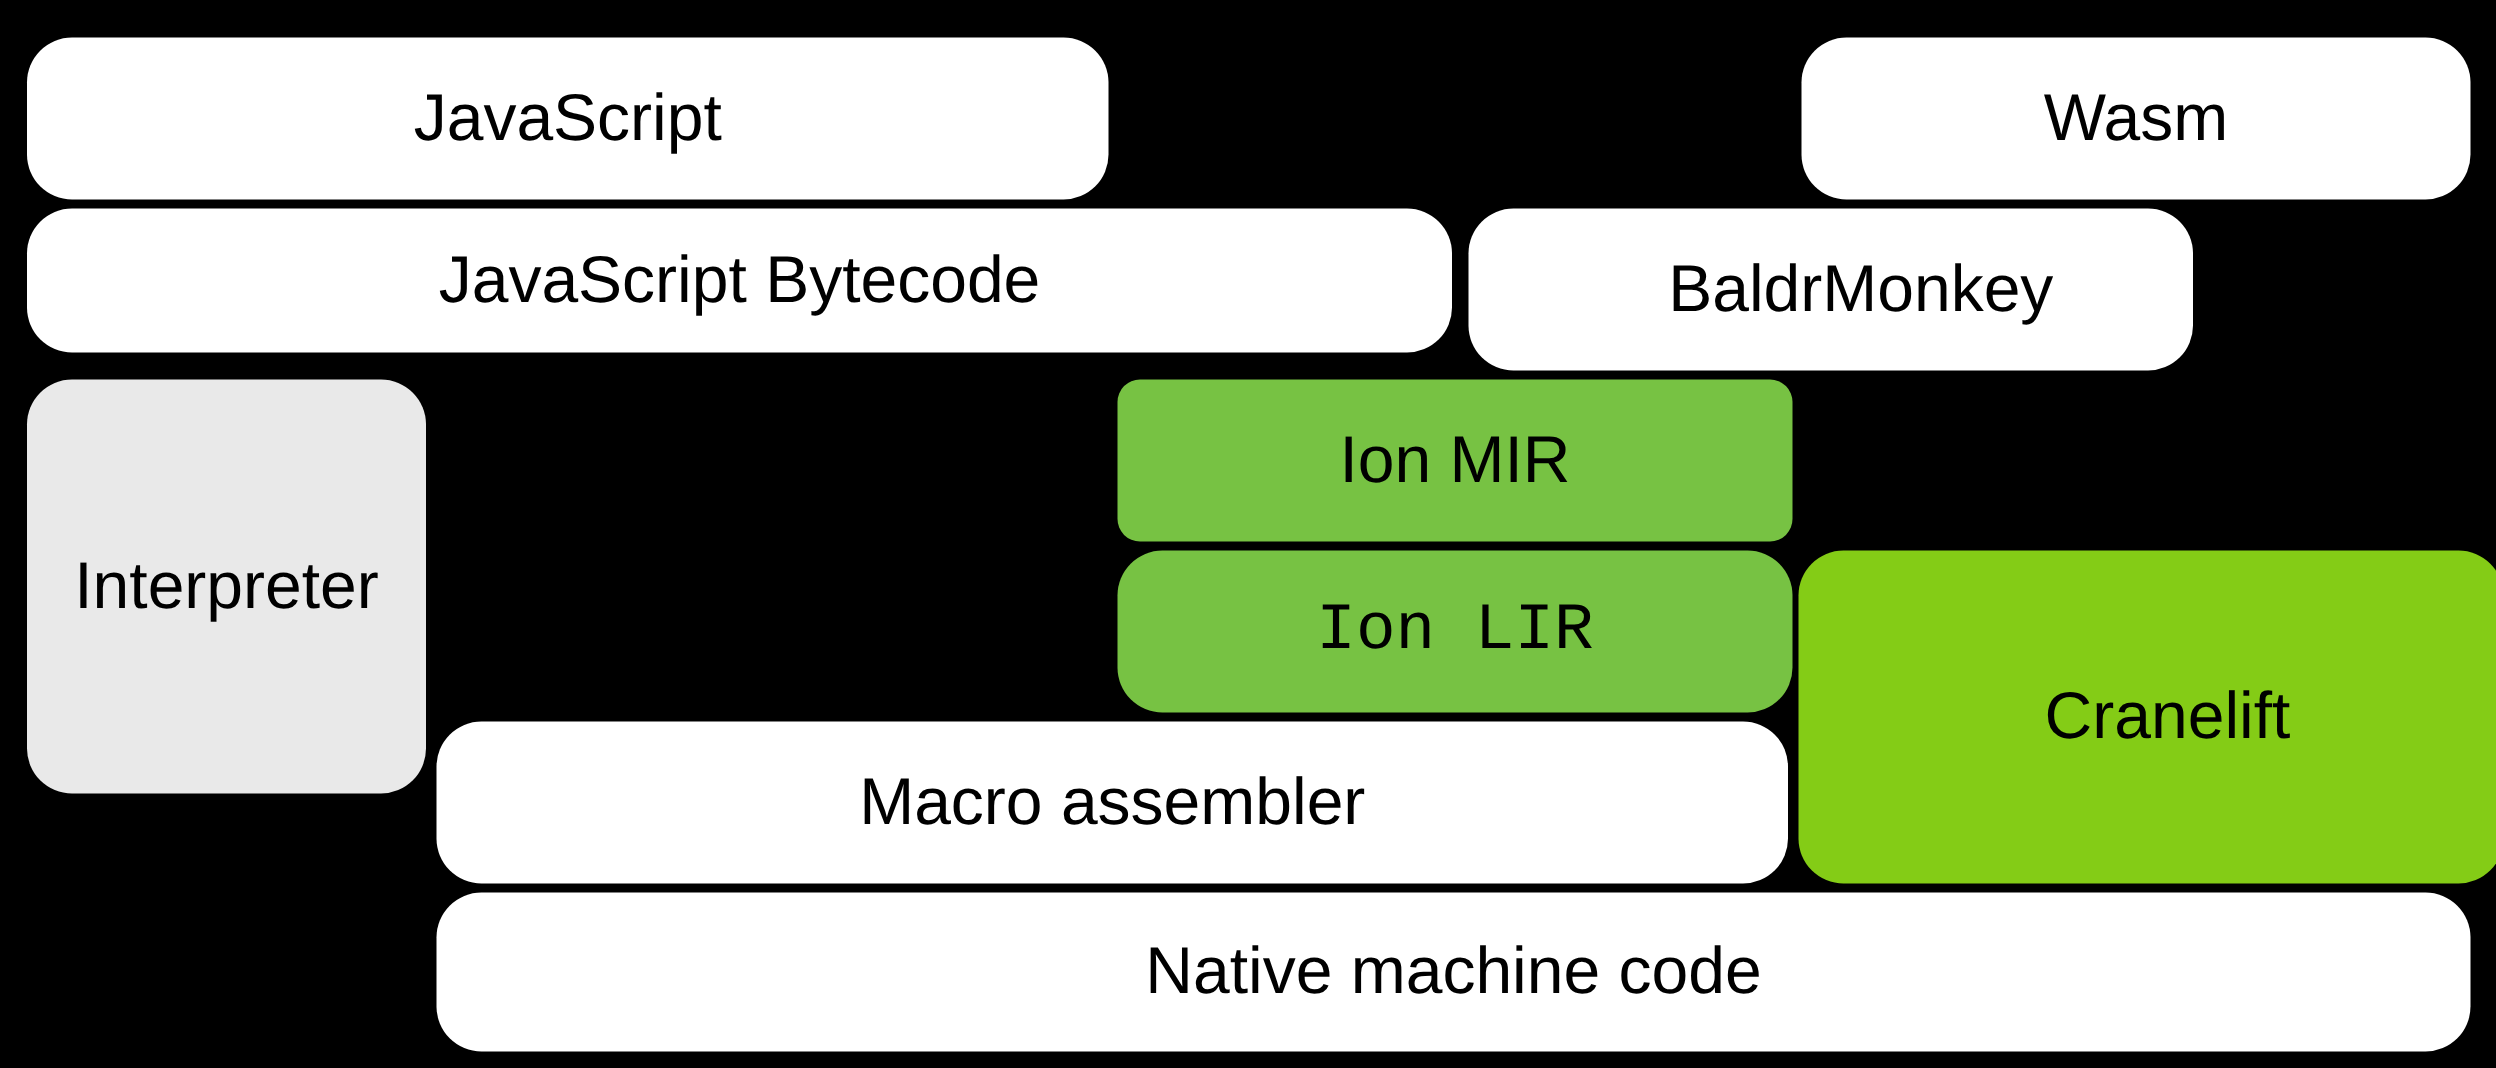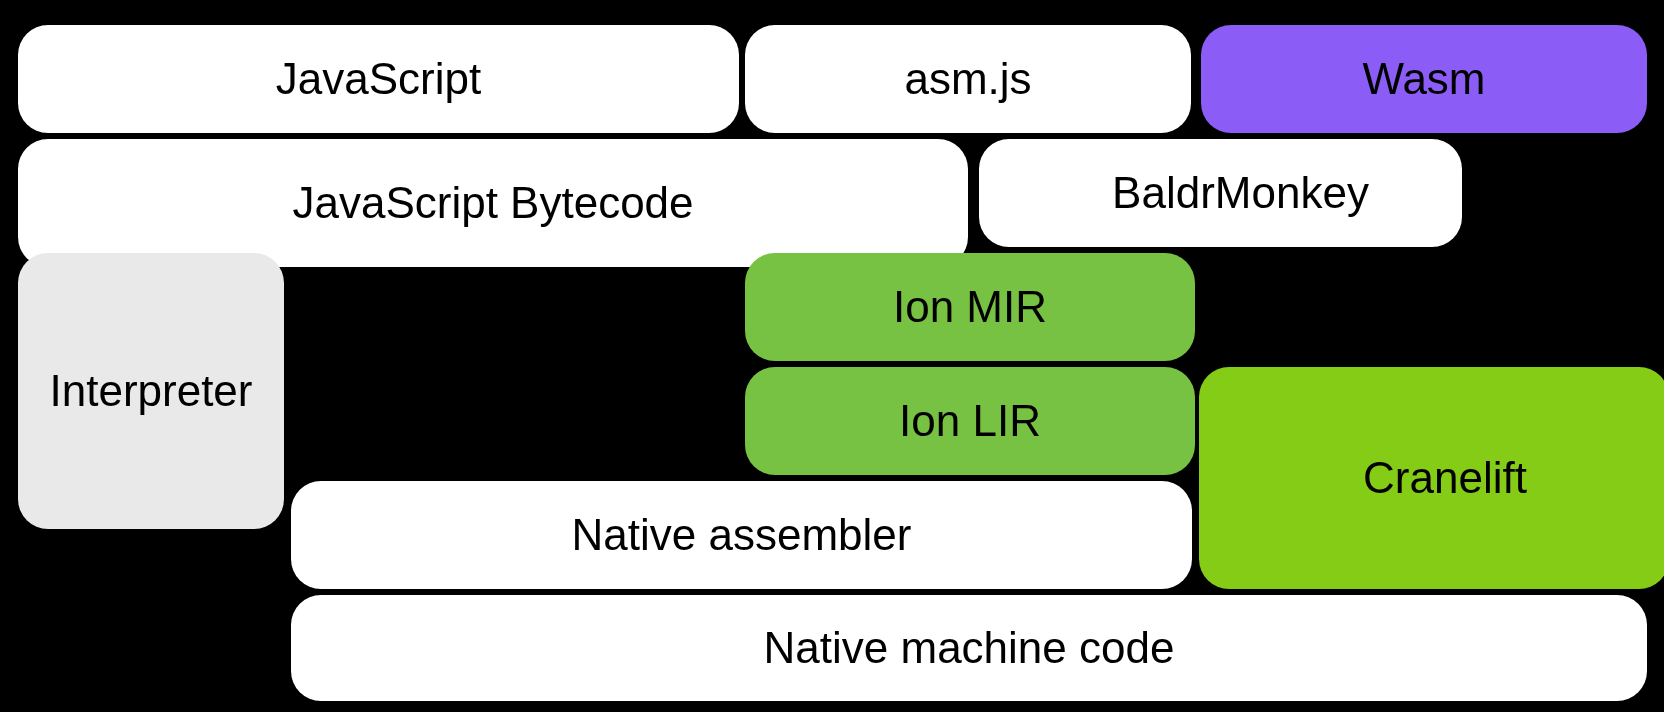--- a/index.html
+++ b/index.html
@@ -26,74 +26,71 @@
     font-size: 44px;
     line-height: 1.2;
   }
   .box .label {
     display: block;
   }
   
   .b-javascript   { left: 18px;   top: 9px;   width: 721px;  height: 108px; }
   .b-asmjs        { left: 745px;  top: 9px;   width: 446px;  height: 108px; }
   .b-wasm         { left: 1201px; top: 9px;   width: 446px;  height: 108px; }
-  .b-bytecode     { left: 18px;   top: 123px; width: 950px;  height: 128px; }
+  .b-bytecode     { left: 18px;   top: 123px; width: 950px;  height: 96px; }
   .b-baldrmonkey  { left: 979px;  top: 123px; width: 443px;  height: 108px; padding-left: 40px; }
   .b-interpreter  { left: 18px;   top: 237px; width: 266px;  height: 276px; }
   .b-baseline     { left: 291px;  top: 237px; width: 442px;  height: 222px; }
   .b-baseline .label { max-width: 300px; }
   .b-ion-mir      { left: 745px;  top: 237px; width: 450px;  height: 108px; }
   .b-ion-lir      { left: 745px;  top: 351px; width: 450px;  height: 108px; }
   .b-cranelift    { left: 1199px; top: 351px; width: 448px;  height: 222px; }
   .b-macro        { left: 291px;  top: 465px; width: 901px;  height: 108px; }
   .b-native       { left: 291px;  top: 579px; width: 1356px; height: 106px; justify-content: center; }
 </style>
 </head>
 <body>
 
 <div id="stage" style="background: rgb(0, 0, 0);">
 
   <div class="box b-javascript" style="background: rgb(255, 255, 255);">
     <span class="label">JavaScript</span>
   </div>
 
-  <div class="box b-asmjs" style="background: rgb(255, 255, 255);">
-    <span class="label">asm.js</span>
-  </div>
 
-  <div class="box b-wasm" style="background: #8b5cf6; text-align: center;">
+  <div class="box b-wasm" style="background: #ffffff; text-align: center;">
     <span class="label">Wasm</span>
   </div>
 
   <div class="box b-bytecode" style="background: rgb(255, 255, 255);">
     <span class="label">JavaScript Bytecode</span>
   </div>
 
   <div class="box b-baldrmonkey" style="background: rgb(255, 255, 255);">
     <span class="label">BaldrMonkey</span>
   </div>
 
   <div class="box b-interpreter" style="background: rgb(233, 233, 233);">
     <span class="label">Interpreter</span>
   </div>
 
 
-  <div class="box b-ion-mir" style="background: rgb(119, 194, 67);">
+  <div class="box b-ion-mir" style="background: rgb(119, 194, 67); border-radius: 15px;">
     <span class="label">Ion MIR</span>
   </div>
 
-  <div class="box b-ion-lir" style="background: rgb(119, 194, 67);">
+  <div class="box b-ion-lir" style="background: rgb(119, 194, 67); font-family: Liberation Mono, monospace;">
     <span class="label">Ion LIR</span>
   </div>
 
   <div class="box b-cranelift" style="background: #84cc16; padding-left: 22px;">
     <span class="label">Cranelift</span>
   </div>
 
   <div class="box b-macro" style="background: rgb(255, 255, 255);">
-    <span class="label">Native assembler</span>
+    <span class="label">Macro assembler</span>
   </div>
 
   <div class="box b-native" style="background: rgb(255, 255, 255);">
     <span class="label">Native machine code</span>
   </div>
 
 </div>
 
 </body></html>

